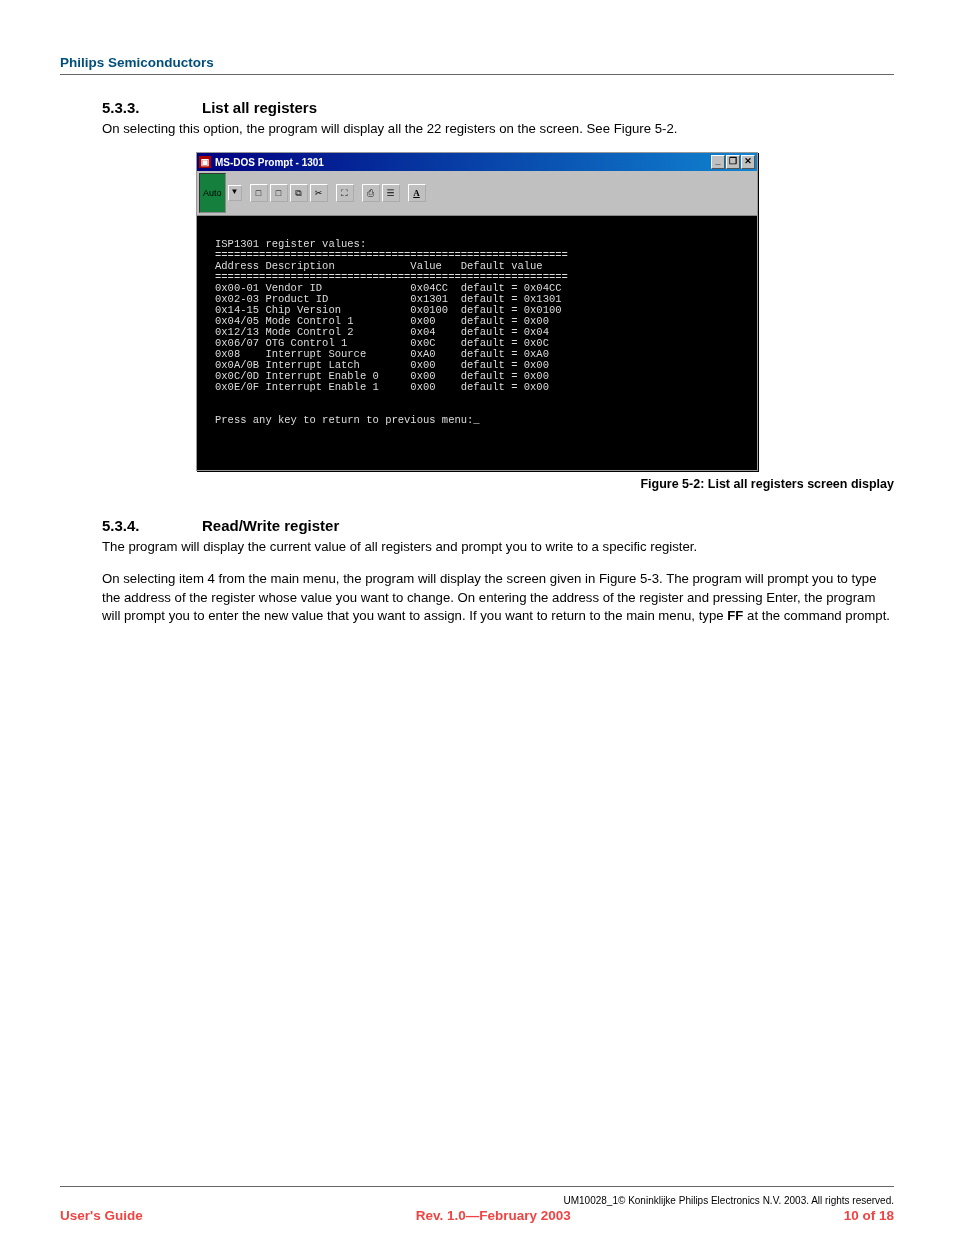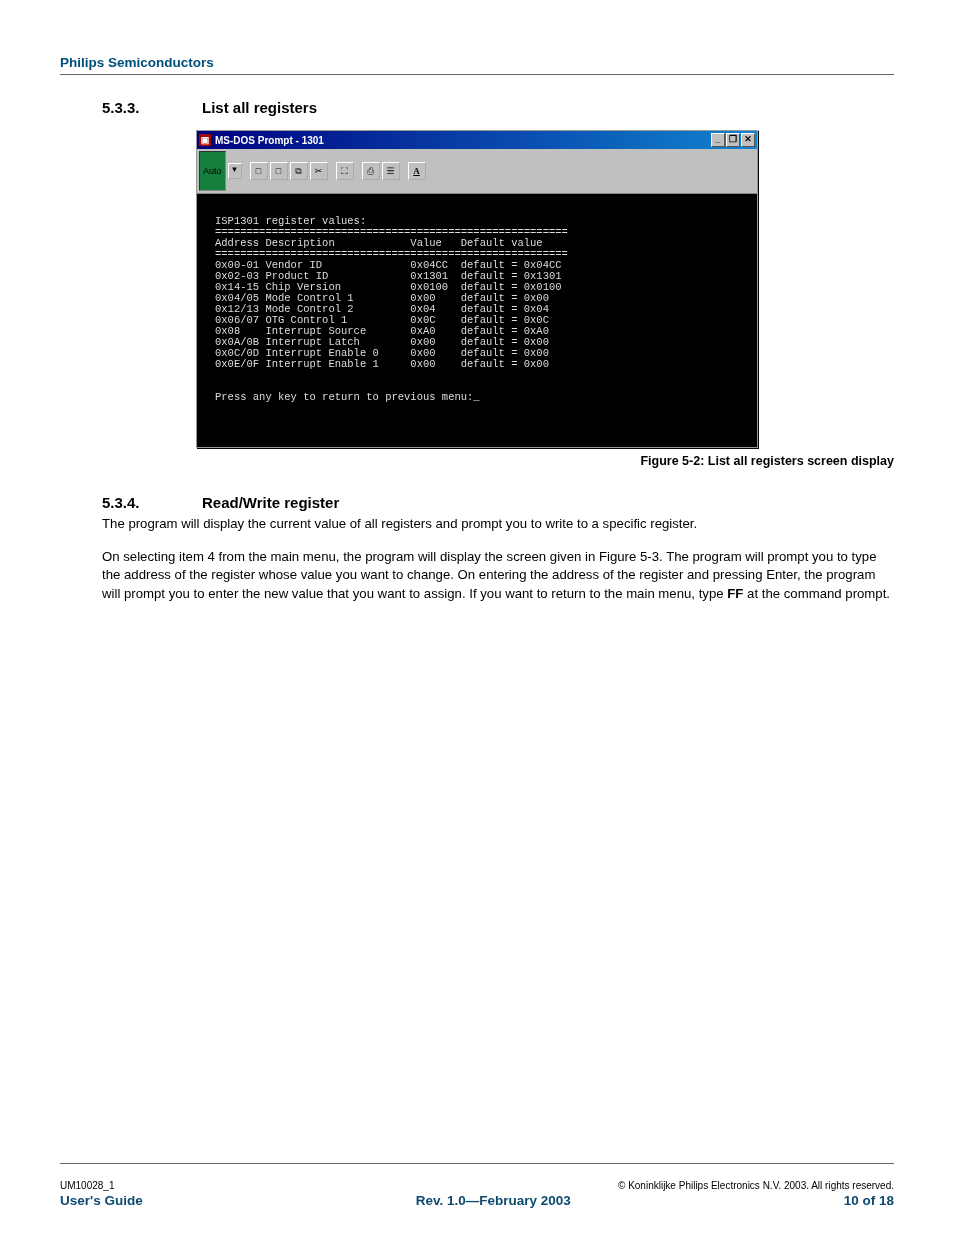--- a/index.html
+++ b/index.html
@@ -112,46 +112,47 @@
   .fig-caption {
     text-align: right;
     font-weight: bold;
     font-size: 12.5px;
     margin: 4px 0 26px 0;
   }
   .footnote-line {
     border-top: 1px solid #666;
     margin-top: 560px;
     display: flex;
+    justify-content: flex-end;
+    font-size: 10px;
+    padding-top: 8px;
+  }
+  .bottom-footer {
+    display: flex;
     justify-content: space-between;
-    font-size: 10px;
-    padding-top: 16px;
-  }
-  .bottom-footer {
-    display: flex;
-    justify-content: space-between;
-    font-weight: bold;
-    color: #0c4a6e;
+    font-weight: bold;
+    color: #ef4444;
     font-size: 13.5px;
     margin-top: 2px;
   }
 </style>
 </head>
 <body>
 
 <div class="page">
 
   <div class="top-header">
     <span>Philips Semiconductors</span>
   </div>
 
   <div class="section-heading">
     <span class="section-num">5.3.3.</span>
     <span>List all registers</span>
   </div>
+  <p class="paragraph">On selecting this option, the program will display all the 22 registers on the screen. See Figure 5-2.</p>
 
   <div class="dos-window">
     <div class="titlebar">
       <span class="icon">▣</span>
       <span>MS-DOS Prompt - 1301</span>
       <span class="spacer"></span>
       <span class="winbtn">_</span>
       <span class="winbtn">❐</span>
       <span class="winbtn">✕</span>
     </div>

